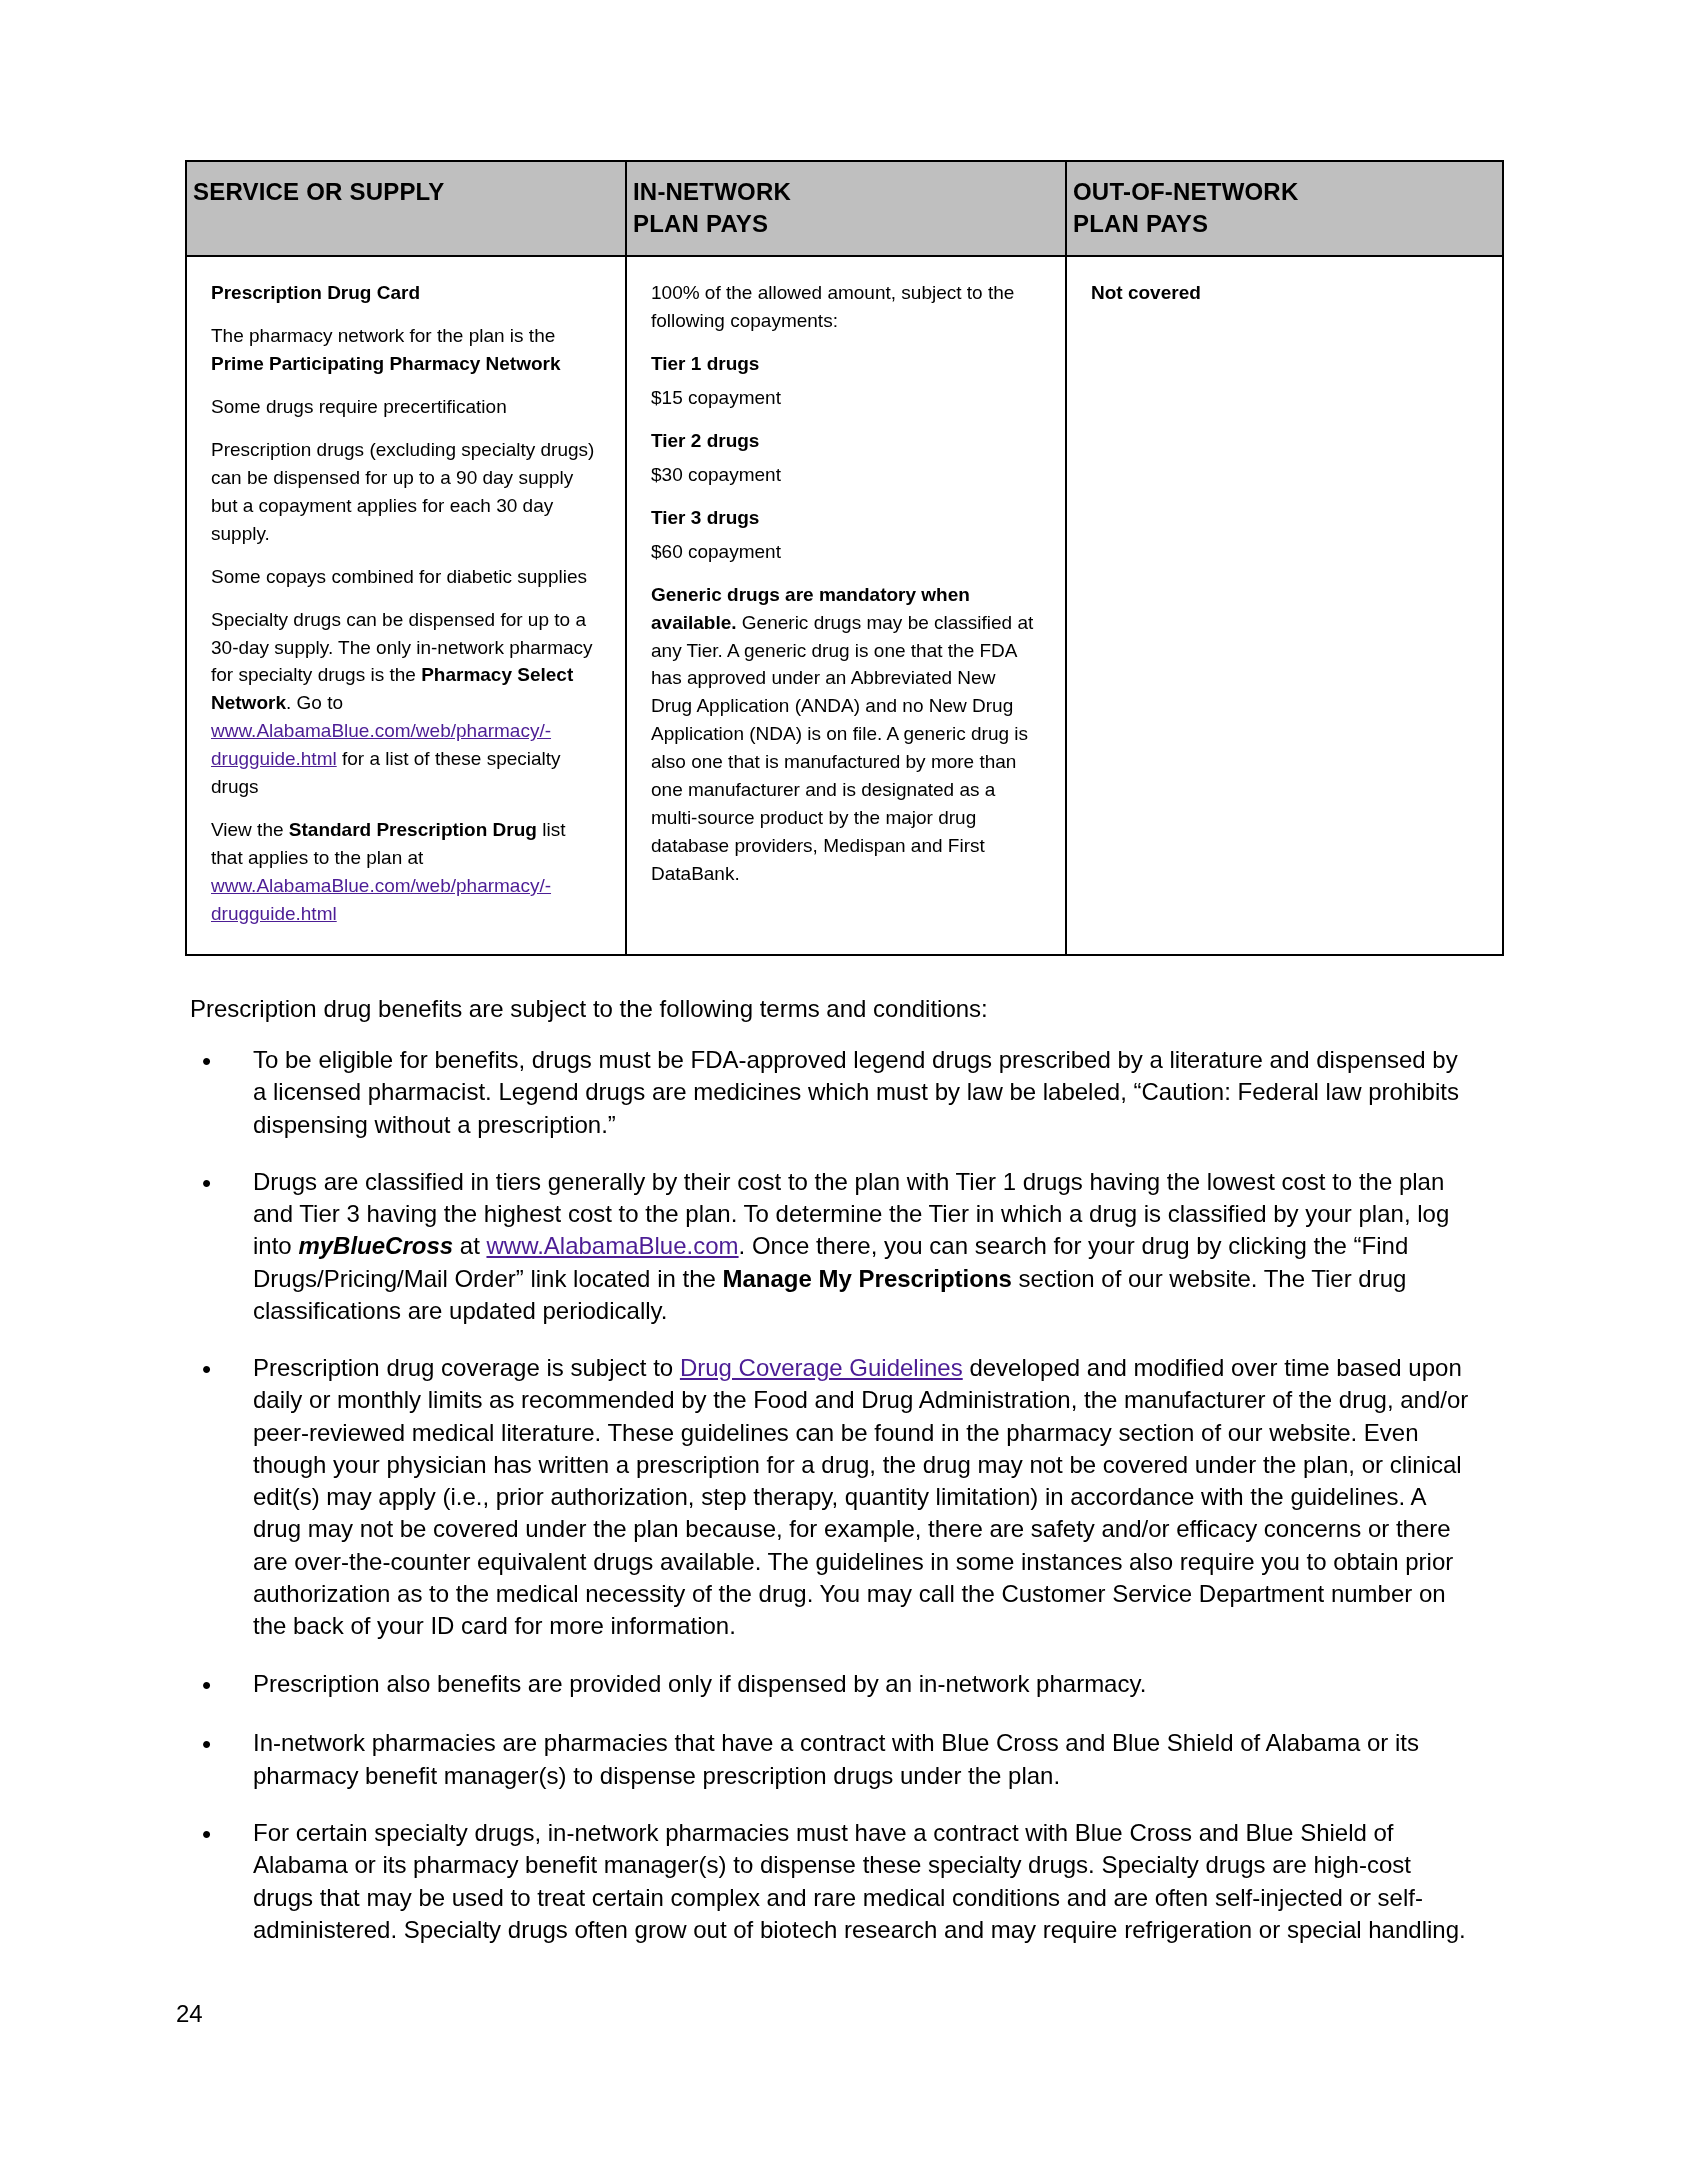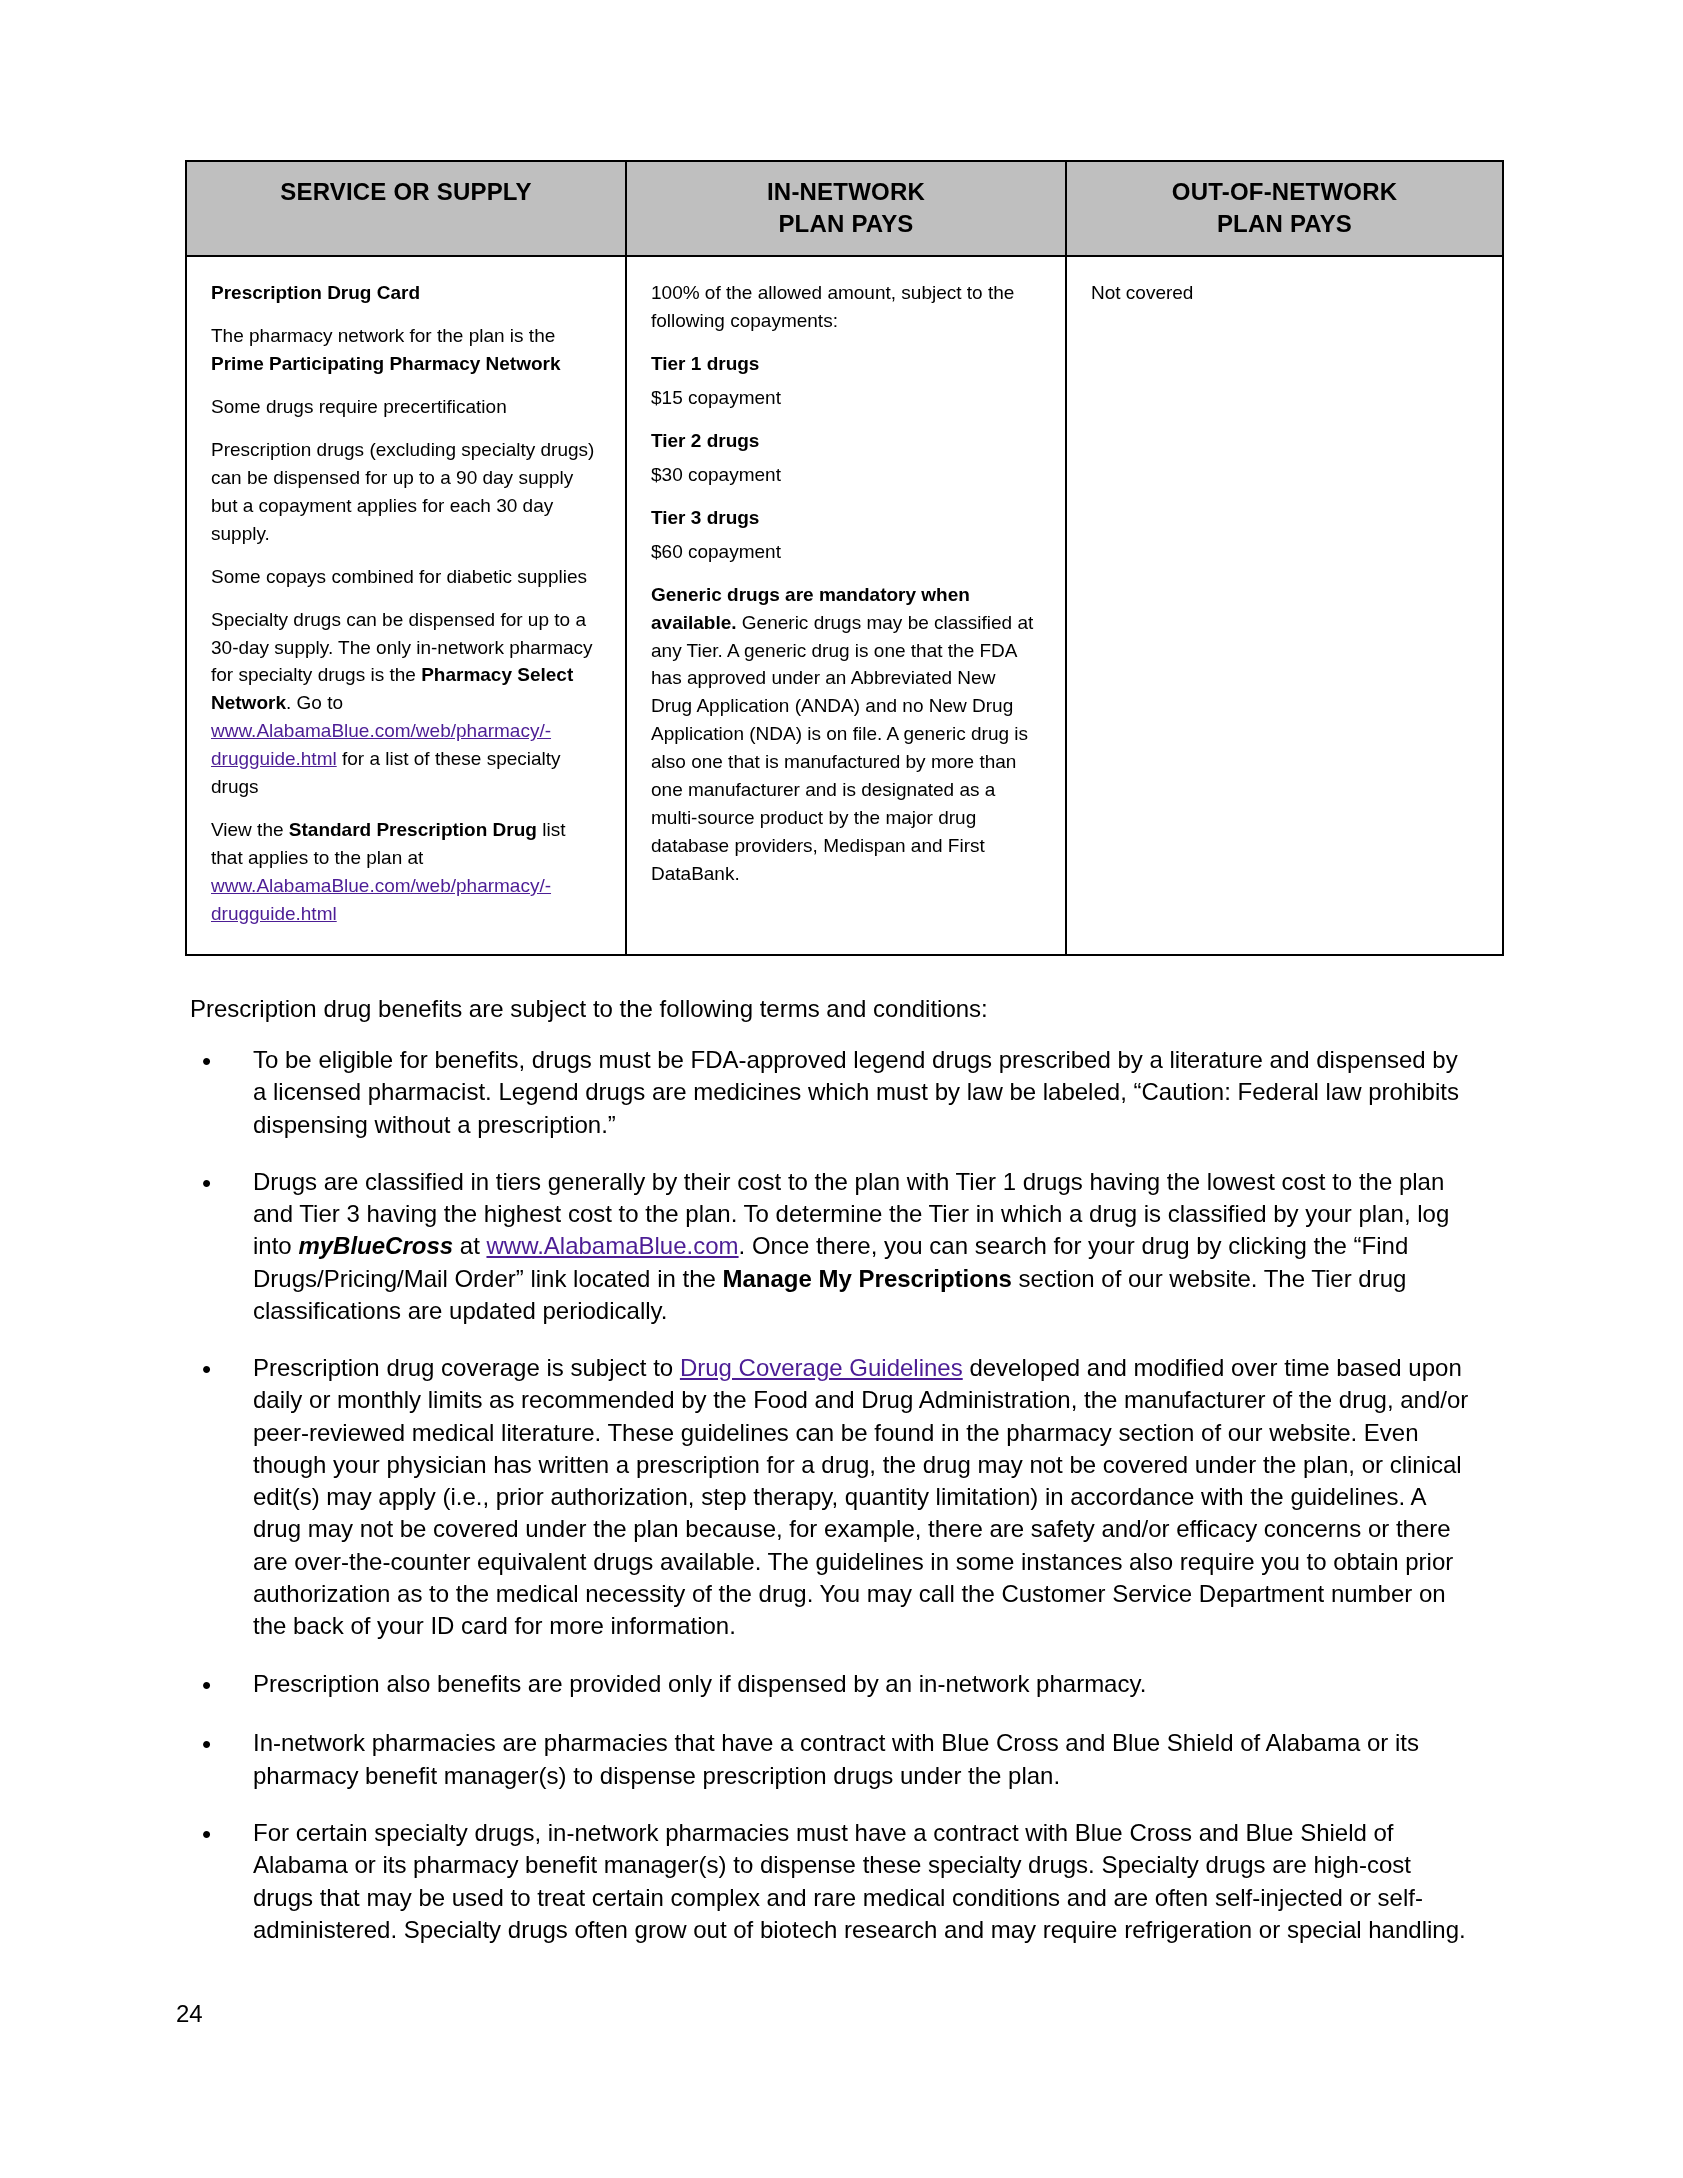--- a/index.html
+++ b/index.html
@@ -31,30 +31,30 @@
     border-collapse: collapse;
     table-layout: fixed;
   }
   .benefit-table td, .benefit-table th {
     border: 2px solid #000000;
     vertical-align: top;
     padding: 8px;
   }
   .benefit-table thead th {
     background: #bfbfbf;
-    text-align: center;
+    text-align: left;
     font-weight: bold;
     font-size: 24px;
     line-height: 1.32;
     letter-spacing: 0.2px;
     padding: 14px 6px 16px 6px;
   }
   .col-1 { width: 426px; }
   .col-2 { width: 426px; }
-  .col-3 { width: 423px; }
+  .col-3 { width: 423px; font-weight: bold; }
 
   .cell-body {
     padding: 14px 16px 18px 16px;
     font-size: 19px;
     line-height: 1.47;
   }
   .cell-body p {
     margin: 0 0 15px 0;
   }
   .cell-body p:last-child { margin-bottom: 0; }

